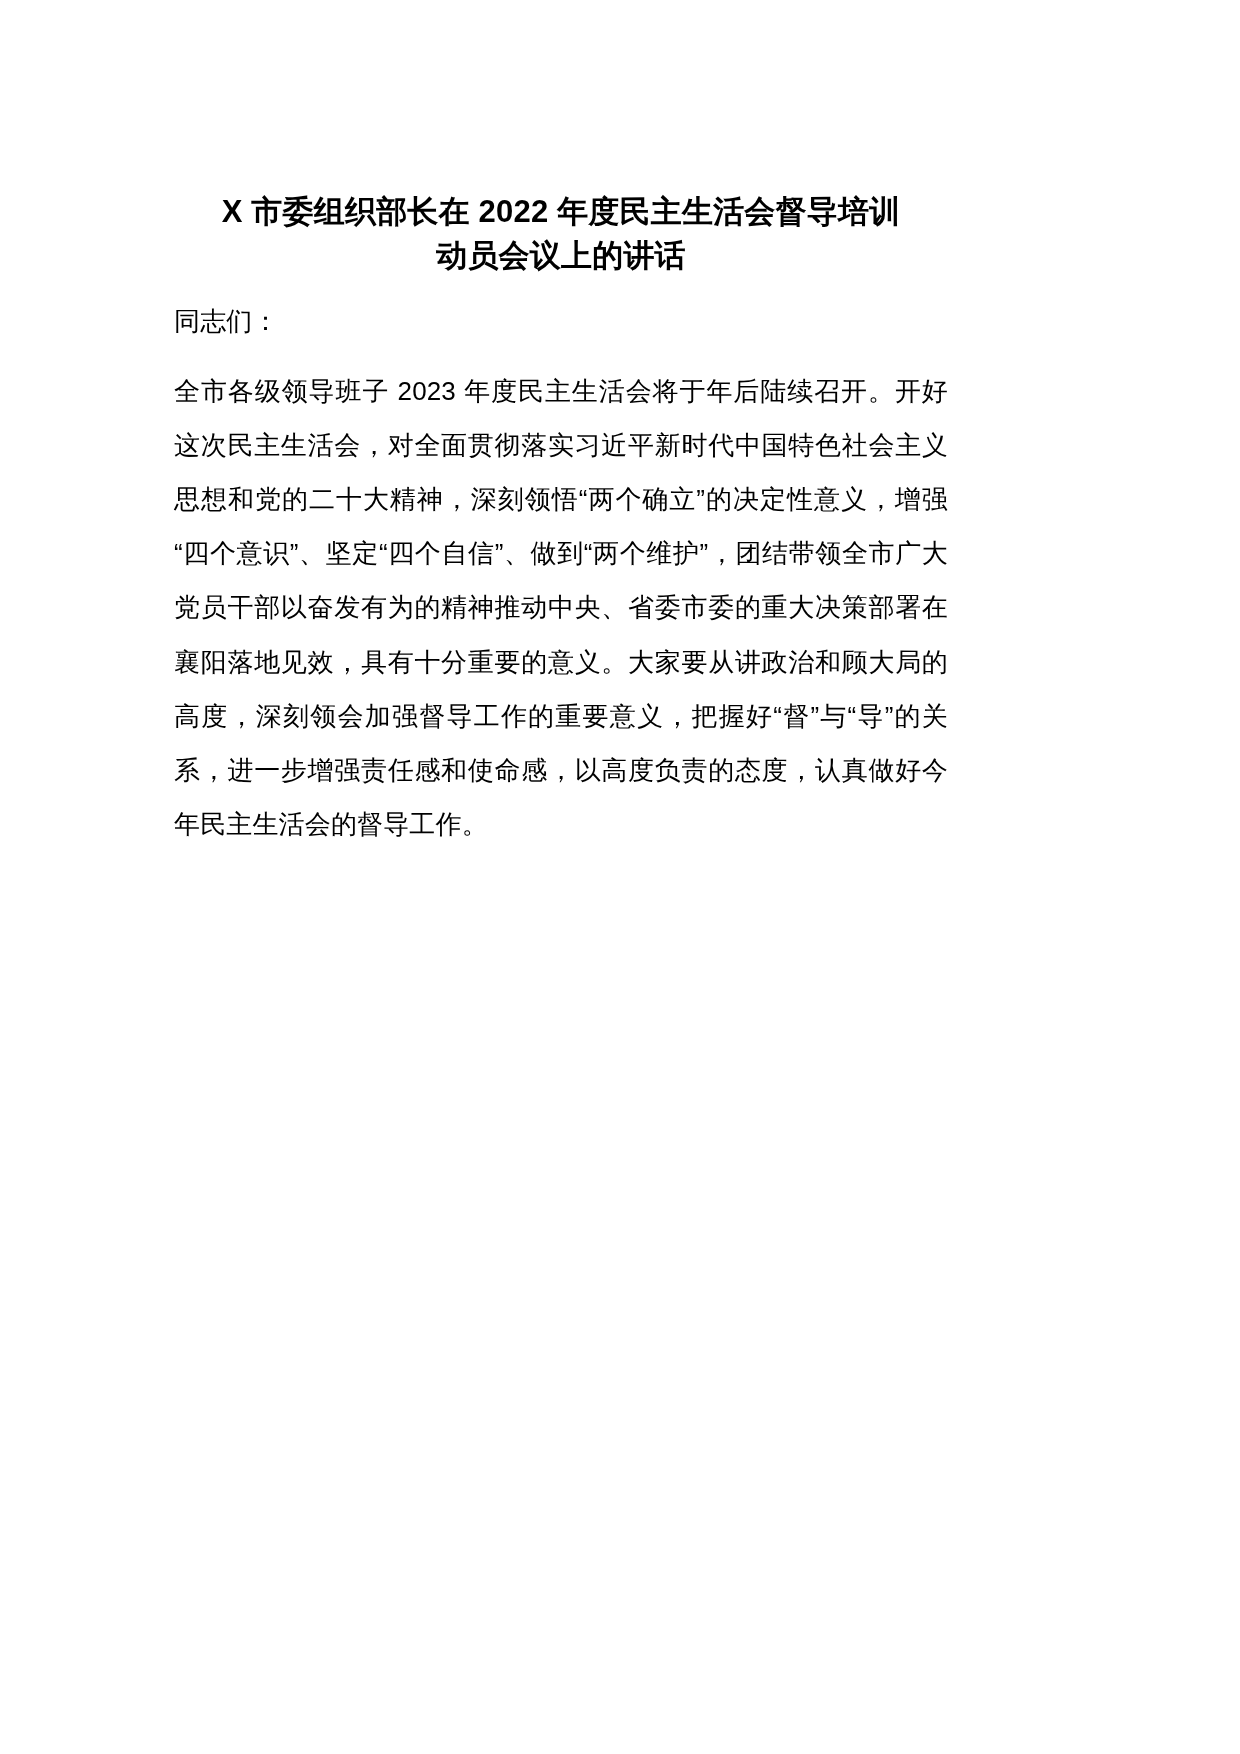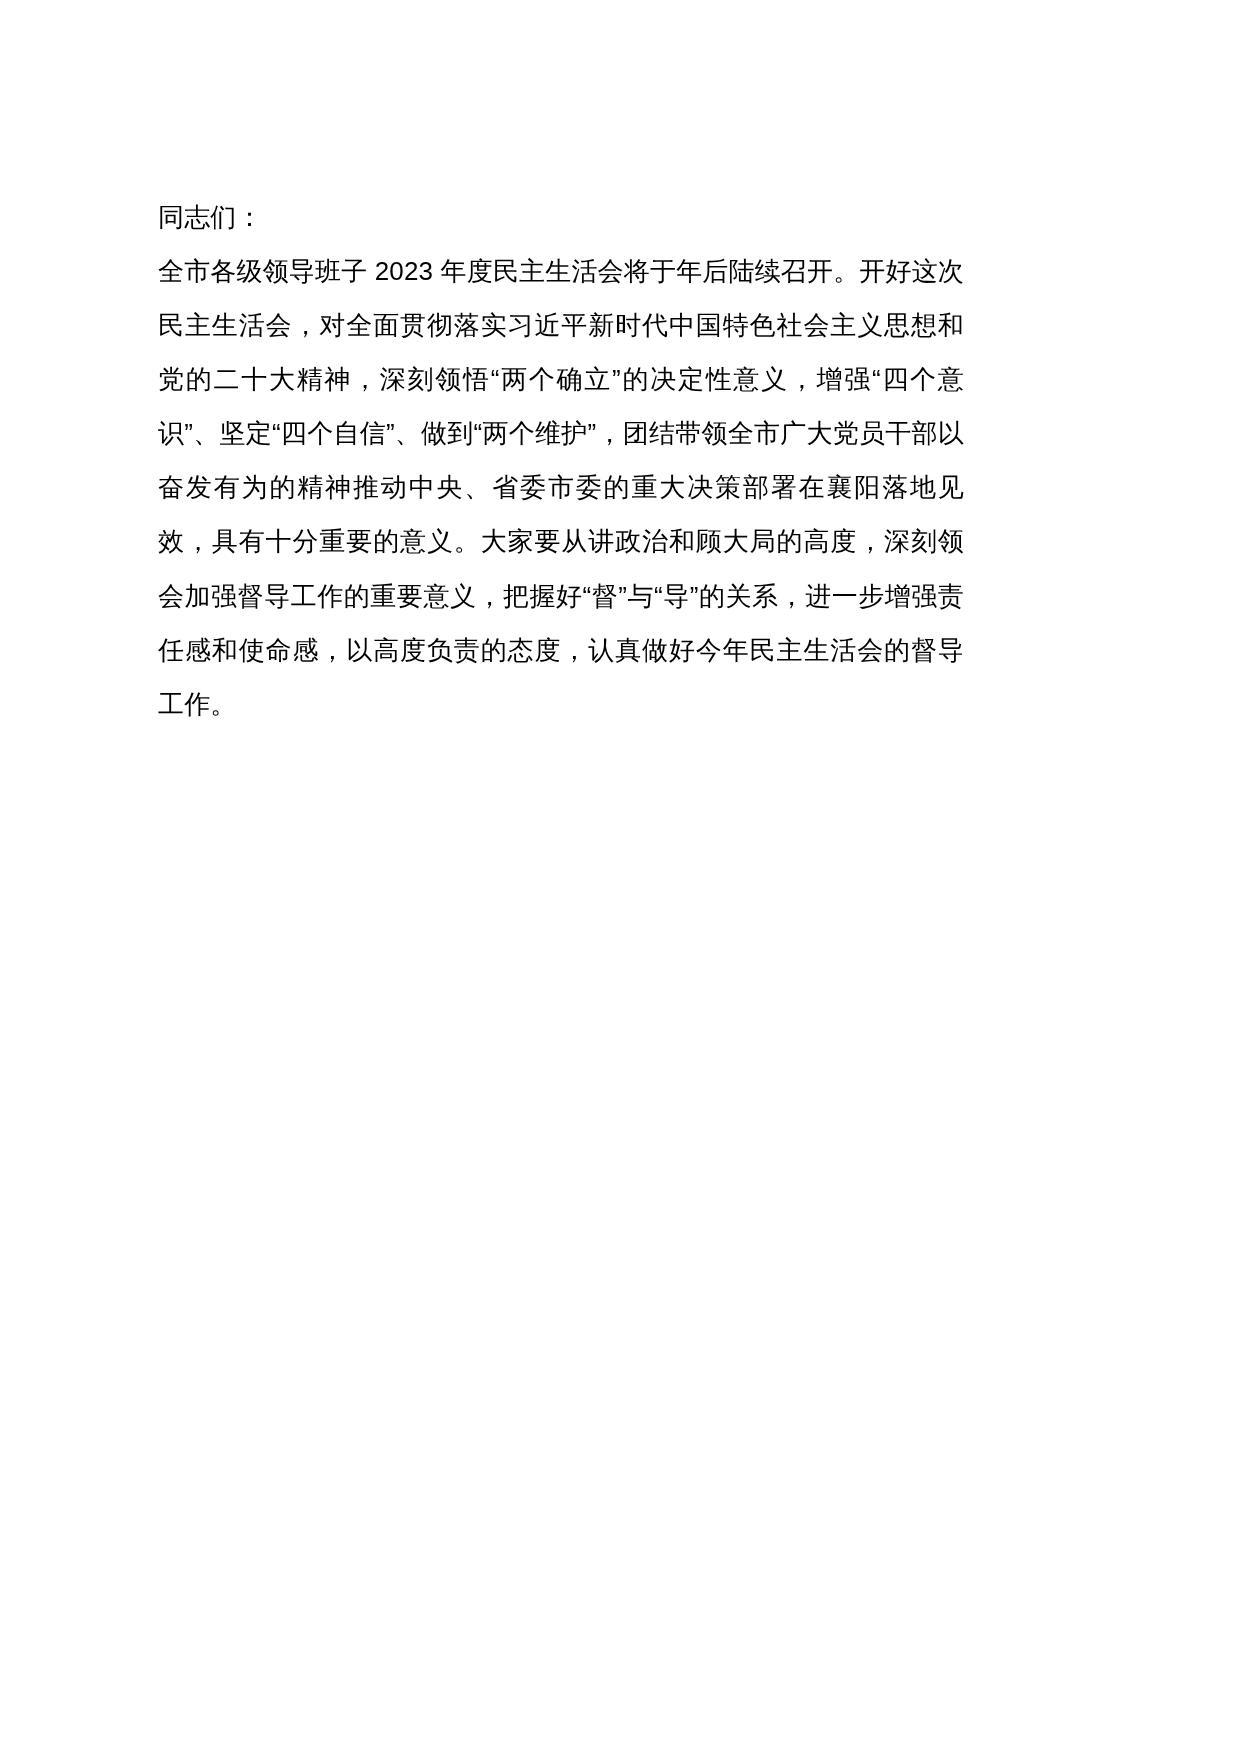--- a/index.html
+++ b/index.html
@@ -42,21 +42,21 @@
   .doc-title .tline {
     display: block;
   }
   .salutation {
     margin-top: 86px;
     font-size: 26px;
     line-height: 1.55;
     letter-spacing: 0.2px;
   }
   p.body-para {
-    margin: 0;
+    margin: 16px;
     font-size: 26px;
     line-height: 2.08;
     letter-spacing: 0.15px;
     text-align: justify;
     text-justify: inter-ideograph;
     word-break: break-all;
   }
   p.body-para + p.body-para {
     margin-top: 0;
   }
@@ -67,20 +67,22 @@
     letter-spacing: 0.15px;
   }
 </style>
 </head>
 <body>
 
 <div class="page">
   <div class="content">
 
     <h1 class="doc-title">
+      <span class="tline">X 市委组织部长在 2022 年度民主生活会督导培训</span>
+      <span class="tline">动员会议上的讲话</span>
     </h1>
 
     <p class="salutation body-para">同志们：</p>
 
 
 
     <p class="body-para">全市各级领导班子 2023 年度民主生活会将于年后陆续召开。开好这次民主生活会，对全面贯彻落实习近平新时代中国特色社会主义思想和党的二十大精神，深刻领悟“两个确立”的决定性意义，增强“四个意识”、坚定“四个自信”、做到“两个维护”，团结带领全市广大党员干部以奋发有为的精神推动中央、省委市委的重大决策部署在襄阳落地见效，具有十分重要的意义。大家要从讲政治和顾大局的高度，深刻领会加强督导工作的重要意义，把握好“督”与“导”的关系，进一步增强责任感和使命感，以高度负责的态度，认真做好今年民主生活会的督导工作。</p>
 
 
   </div>

